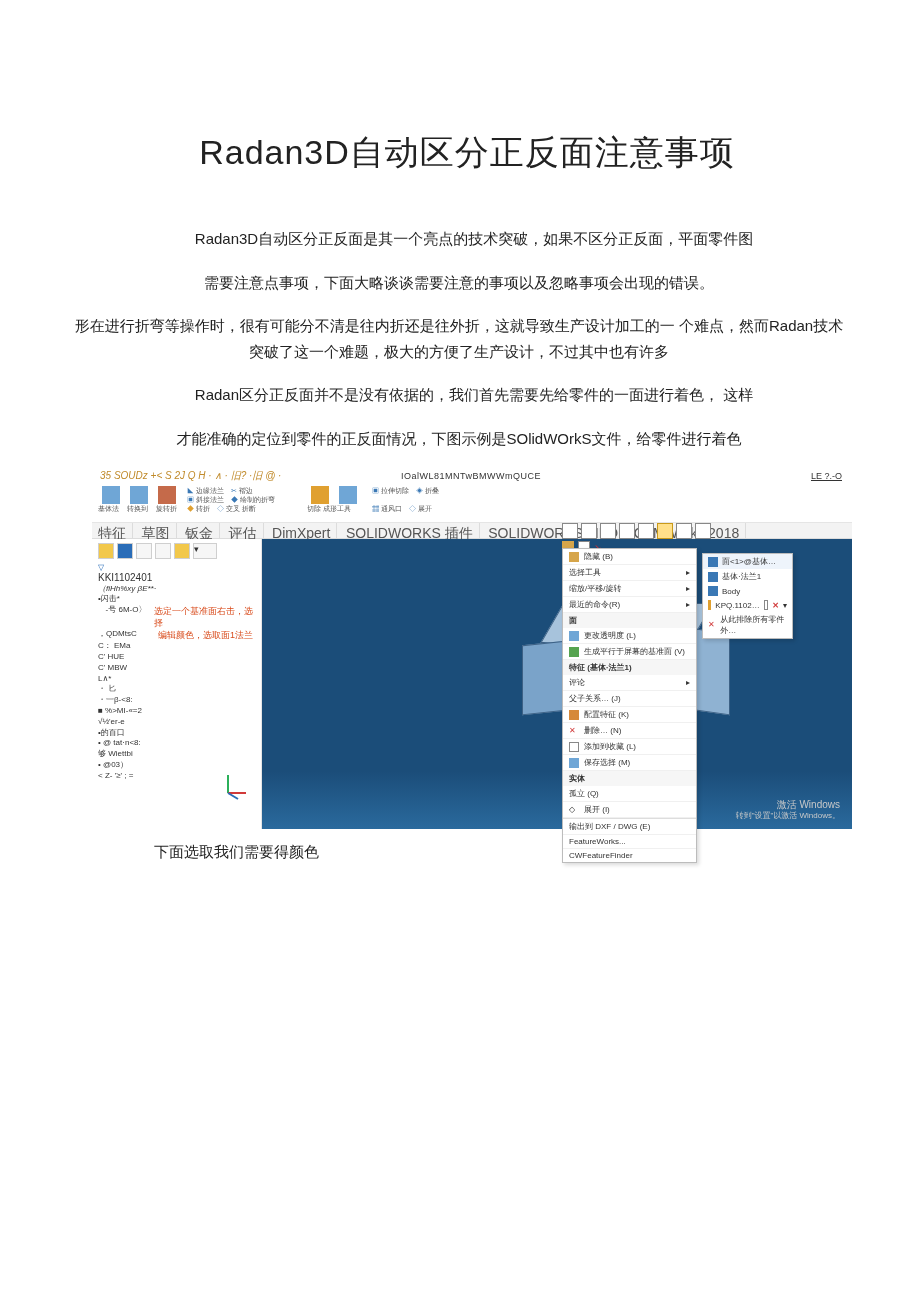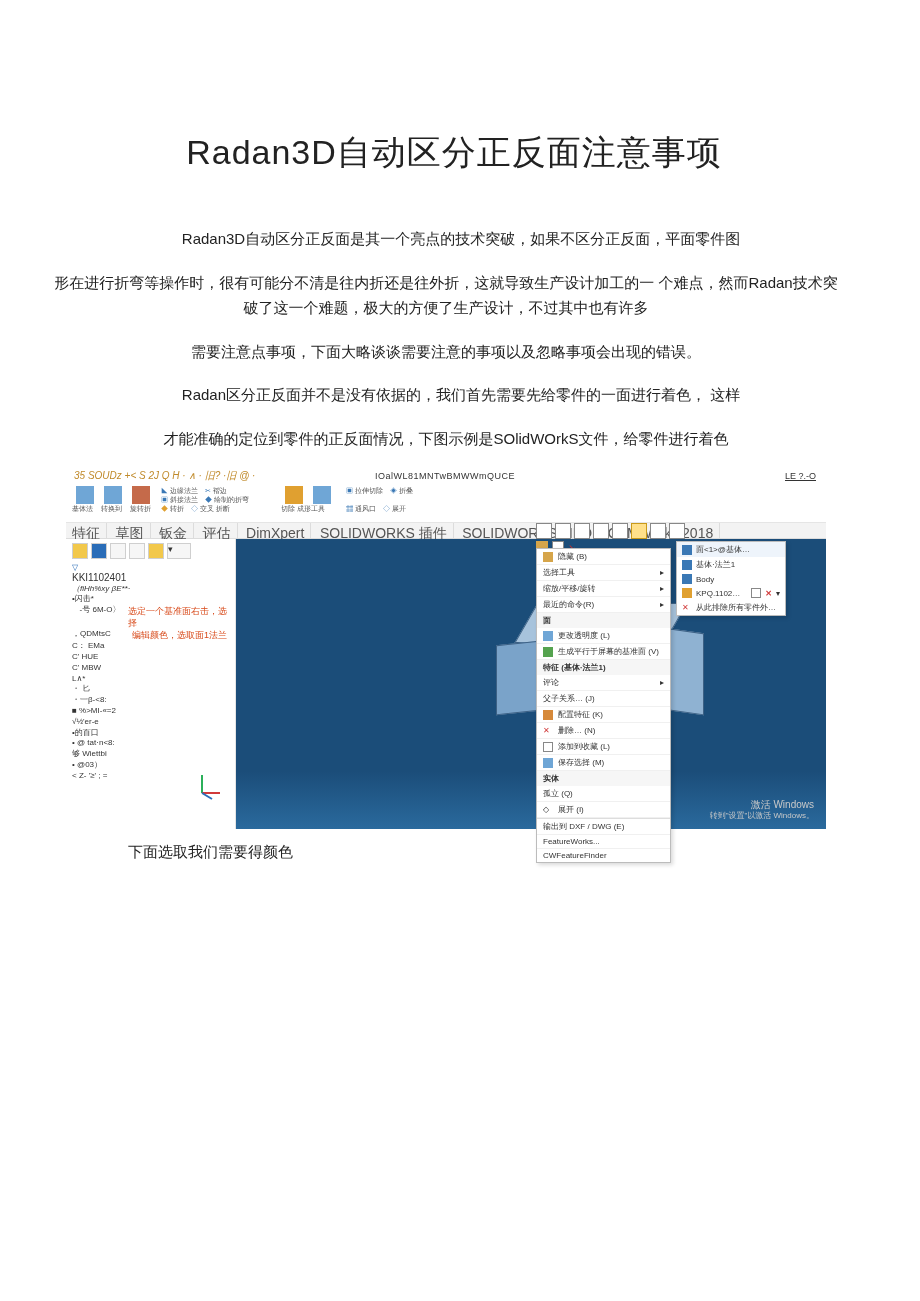--- a/index.html
+++ b/index.html
@@ -1,16 +1,16 @@
 <!DOCTYPE html>
 <html><head>
 <meta charset="utf-8">
 <style>
   html,body{margin:0;padding:0;background:#fff;font-family:"Microsoft YaHei","PingFang SC",Arial,sans-serif;color:#222;}
-  .page{width:920px;min-height:1301px;margin:0 auto;box-sizing:border-box;padding:90px 60px 0 48px;}
+  .page{width:920px;min-height:1301px;margin:0 auto;box-sizing:border-box;padding:90px 60px 0 74px;}
   .title{font-size:34px;font-weight:400;text-align:center;margin:40px 0 50px 0;letter-spacing:1px;}
   .para{font-size:15px;line-height:1.7;margin:0 16px 18px 0;text-align:center;}
   .indent{text-indent:2em;}
   .caption{font-size:15px;margin:14px 0 0 80px;}
   
   .shot{margin:18px 0 0 18px;width:760px;height:360px;position:relative;font-size:9px;color:#333;}
   .shot *{box-sizing:border-box;}
   .titlebar{position:absolute;left:0;top:0;right:2px;height:14px;display:flex;align-items:center;}
   .titlebar .l{color:#c08a2a;font-style:italic;font-size:10px;margin-left:8px;}
   .titlebar .c{position:absolute;left:50%;transform:translateX(-50%);font-weight:normal;font-size:9px;letter-spacing:.5px;}
@@ -32,41 +32,41 @@
   .part{position:absolute;left:260px;top:40px;width:230px;height:150px;}
   .face{position:absolute;background:#7aa3c9;border:1px solid #3d6185;}
   .face.f1{left:0;top:60px;width:120px;height:70px;transform:skewY(-6deg);}
   .face.f2{left:118px;top:48px;width:90px;height:82px;transform:skewY(8deg);background:#8fb2d2;}
   .face.f3{left:30px;top:24px;width:150px;height:40px;transform:skewX(-30deg);background:#a7c3dc;}
   .menu{position:absolute;left:300px;top:9px;width:135px;background:#fff;border:1px solid #bcbcbc;box-shadow:2px 2px 4px rgba(0,0,0,.15);font-size:8px;}
   .menu .mi{padding:2px 6px;display:flex;align-items:center;gap:5px;border-bottom:1px solid #f0f0f0;}
   .menu .mi:last-child{border-bottom:none;}
   .menu .hdr{padding:2px 6px;font-weight:bold;background:#f6f6f6;}
   .mico{width:10px;height:10px;display:inline-block;}
-  .submenu{position:absolute;left:440px;top:2px;width:110px;background:#fff;border:1px solid #bcbcbc;box-shadow:2px 2px 4px rgba(0,0,0,.15);font-size:8px;}
+  .submenu{position:absolute;left:440px;top:14px;width:91px;background:#fff;border:1px solid #bcbcbc;box-shadow:2px 2px 4px rgba(0,0,0,.15);font-size:8px;}
   .submenu .mi{padding:2px 5px;display:flex;align-items:center;gap:4px;}
   .watermark{position:absolute;right:12px;bottom:8px;font-size:10px;color:#c9c9c9;text-align:right;line-height:1.2;}
   .statusbar{position:absolute;left:0;right:0;bottom:0;height:14px;background:#3f3f3f;display:flex;align-items:center;}
   .statusbar .sq{width:10px;height:10px;background:#000;margin-left:3px;}
   .statusbar .sq.w{background:#fff;border:1px solid #000;}
   .statusbar .txt{color:#ddd;font-size:8px;margin-left:10px;}
   .toptool{position:absolute;left:300px;top:-16px;height:16px;display:flex;gap:3px;}
   .toptool .tt{width:16px;height:16px;border:1px solid #888;background:#fff;}
   .toptool .tt.h{background:#ffe08a;border-color:#c99a1a;}
 </style>
 </head>
 <body>
 
 <div class="page">
 
   <h1 class="title">Radan3D自动区分正反面注意事项</h1>
 
   <p class="para indent">Radan3D自动区分正反面是其一个亮点的技术突破，如果不区分正反面，平面零件图</p>
+  <p class="para">需要注意点事项，下面大略谈谈需要注意的事项以及忽略事项会出现的错误。</p>
   <p class="para">形在进行折弯等操作时，很有可能分不清是往内折还是往外折，这就导致生产设计加工的一  个难点，然而Radan技术突破了这一个难题，极大的方便了生产设计，不过其中也有许多</p>
-  <p class="para">需要注意点事项，下面大略谈谈需要注意的事项以及忽略事项会出现的错误。</p>
   <p class="para indent">Radan区分正反面并不是没有依据的，我们首先需要先给零件的一面进行着色， 这样</p>
   <p class="para">才能准确的定位到零件的正反面情况，下图示例是SOlidWOrkS文件，给零件进行着色</p>
 
   <div class="shot">
 
     <div class="titlebar">
       <span class="l">35 SOUDz +&lt; S 2J Q H · ∧ · 旧? ·旧 @ ·</span>
       <span class="c">IOalWL81MNTwBMWWmQUCE</span>
       <span class="r">LE ?.-O</span>
     </div>

